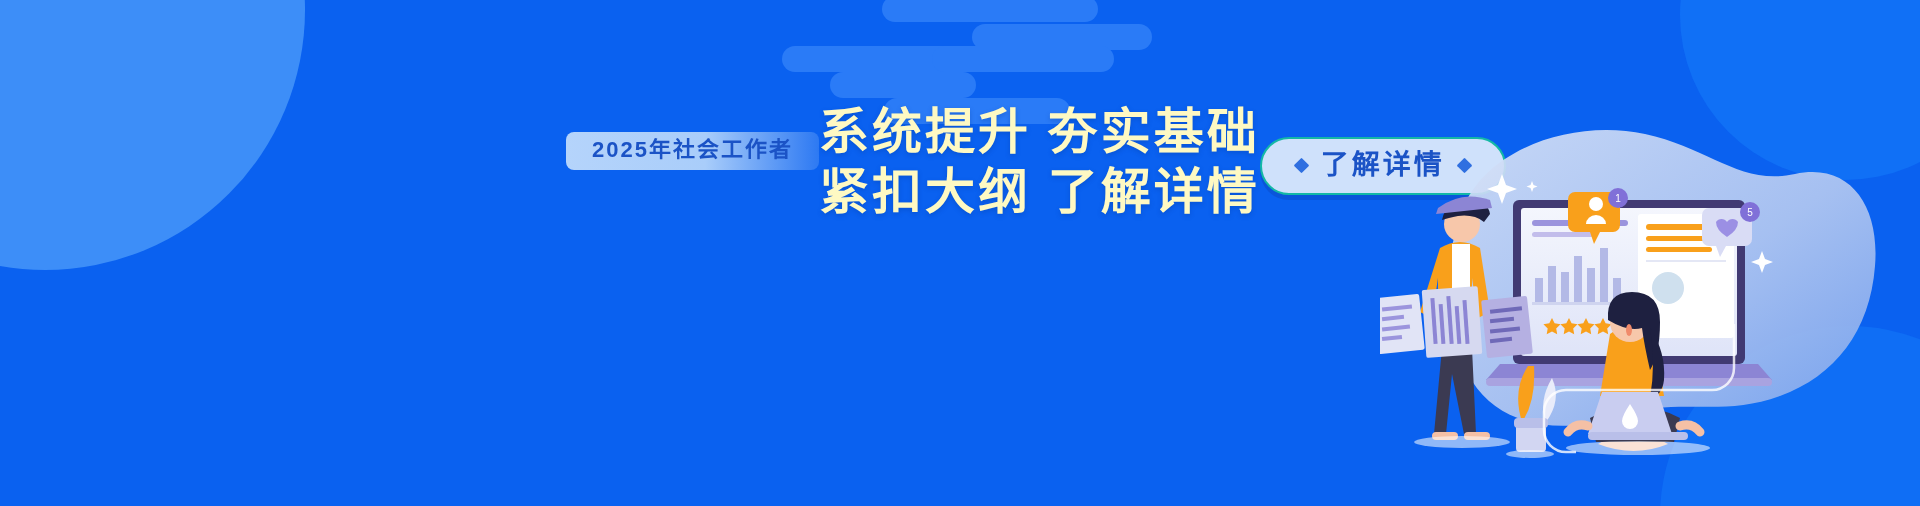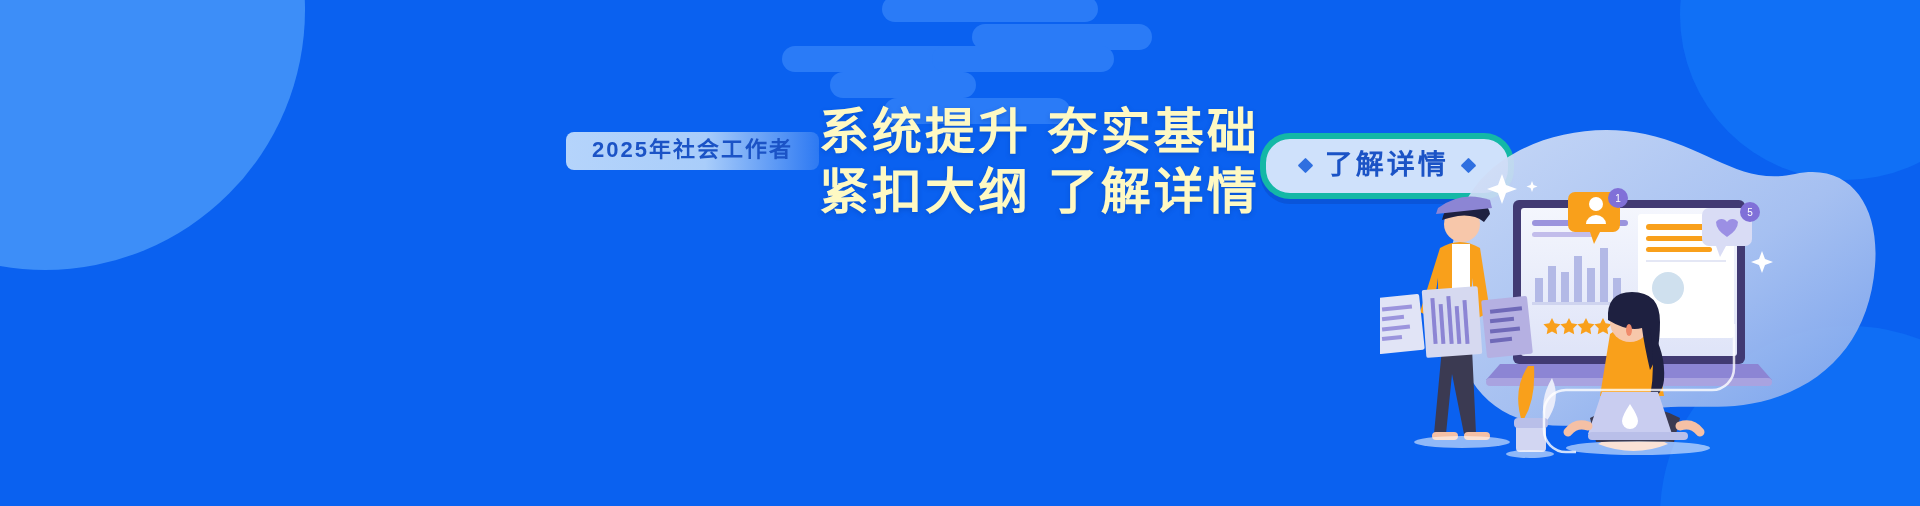--- a/index.html
+++ b/index.html
@@ -56,21 +56,21 @@
     margin-top:22px;color:#fef9c3;font-weight:700;
     font-size:50px;line-height:60px;letter-spacing:3px;
     white-space:nowrap;
     text-shadow:0 2px 5px rgba(5,50,140,0.28);
   }
   .cta{
     margin-top:30px;
     display:inline-flex;align-items:center;justify-content:center;gap:14px;
     padding:12px 34px 14px 34px;border-radius:30px;
     background:#cfe1fb;
-    border:6px solid #14b8a6;
+    border:2px solid #14b8a6;
     box-shadow:0 5px 0 rgba(12,70,190,0.45);
     color:#1b53c6;font-size:28px;font-weight:700;letter-spacing:3px;
     line-height:1;white-space:nowrap;cursor:pointer;
   }
   .cta .dia{
     width:11px;height:11px;background:#2f6fe0;
     transform:rotate(45deg);border-radius:1px;flex:none;
   }
 
   

